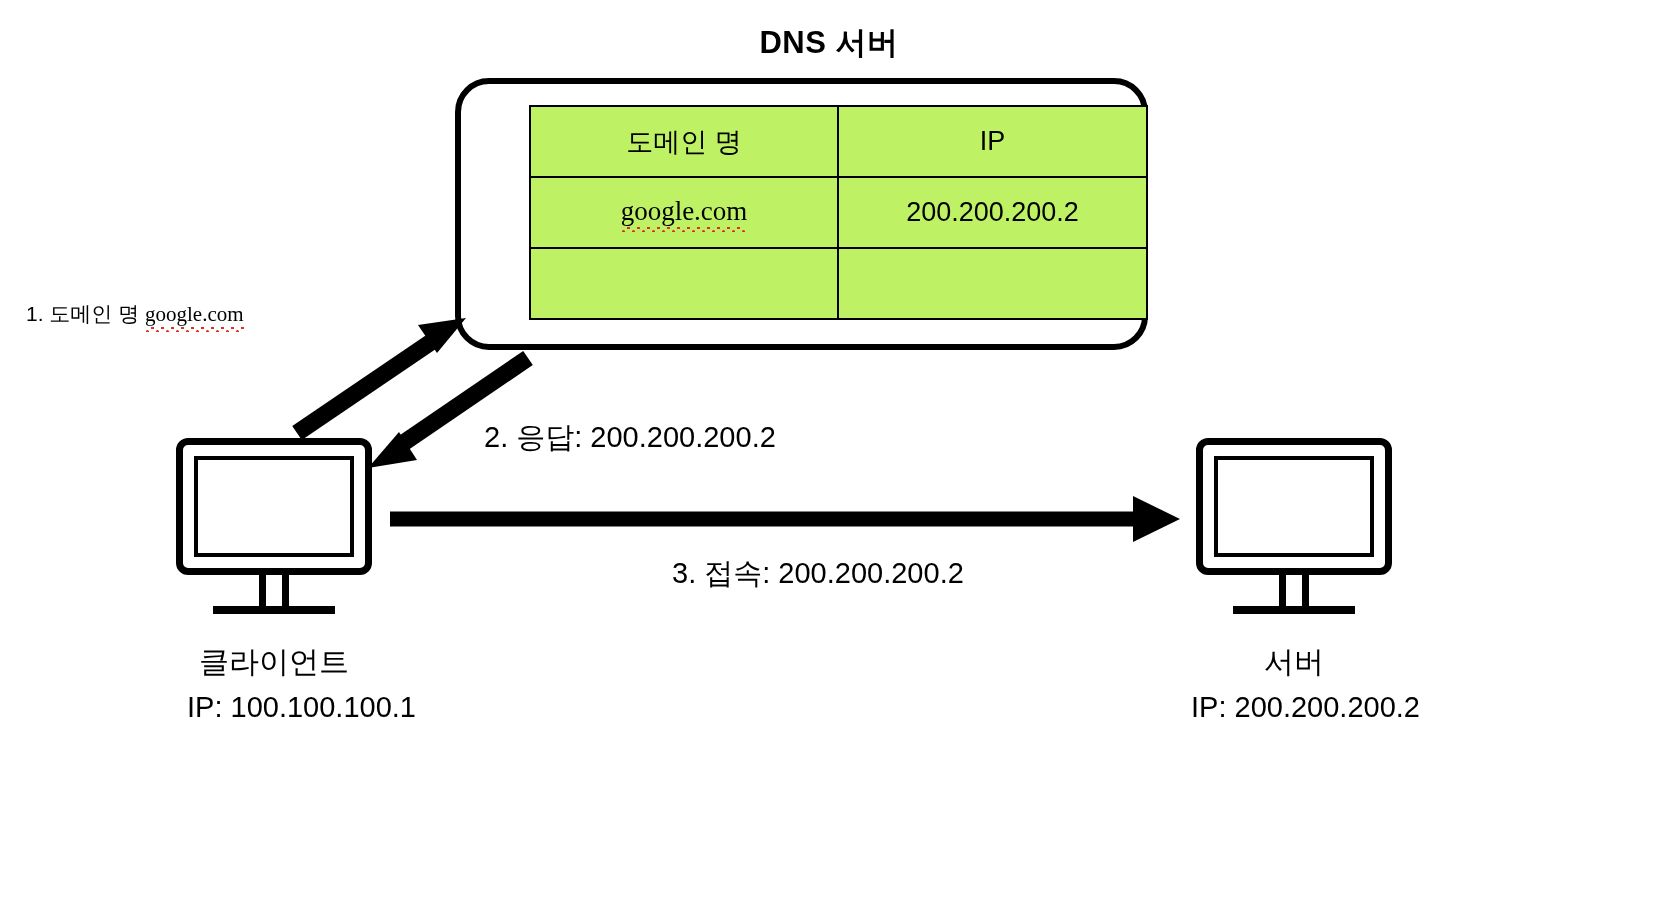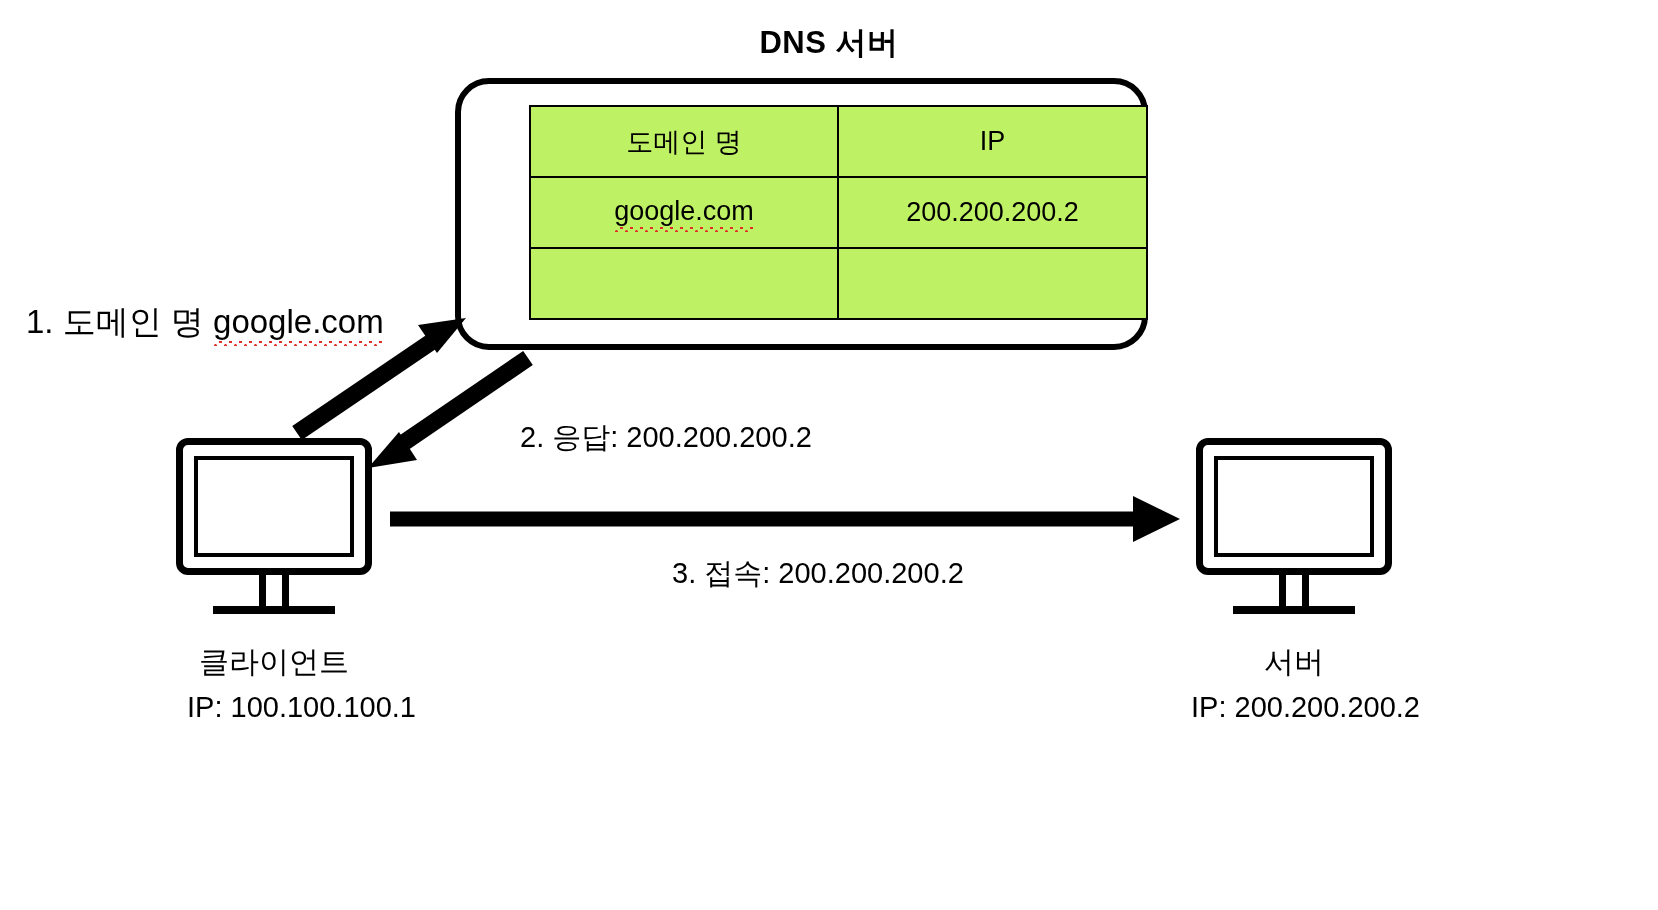--- a/index.html
+++ b/index.html
@@ -27,38 +27,38 @@
     position:absolute;left:489px;top:105px;width:613px;height:215px;
     border-collapse:collapse;background:#bef264;table-layout:fixed;margin-left:40px;
   }
   #dns-table td{
     border:2px solid #000;text-align:center;vertical-align:middle;
     font-size:27px;padding:0;height:53px;position:relative;
   }
   #dns-table td.col-domain{width:306px;}
   #dns-table td.col-ip{width:307px;}
   .squiggle{
-    position:relative;display:inline-block;padding-bottom:2px;
+    position:relative;display:inline-block;padding-bottom:2px;font-family:Liberation Serif, serif;
   }
   .squiggle::after{
     content:"";position:absolute;left:0;right:0;bottom:-3px;height:5px;
     background-image:
       radial-gradient(circle at 2.5px 4.6px, #e03026 1.35px, transparent 1.6px),
       radial-gradient(circle at 7.5px .6px, #e03026 1.35px, transparent 1.6px);
     background-size:10px 5px;background-repeat:repeat-x;
   }
 
   
   #label-step1{
-    position:absolute;left:26px;top:300px;font-size:33px;white-space:nowrap;
+    position:absolute;left:26px;top:300px;font-size:21px;white-space:nowrap;
   }
 
   
   #label-step2{
-    position:absolute;left:484px;top:418px;font-size:29px;white-space:nowrap;margin-left:36px;
+    position:absolute;left:484px;top:418px;font-size:29px;white-space:nowrap;
   }
 
   
   #label-step3{
     position:absolute;left:672px;top:554px;font-size:29px;white-space:nowrap;text-align:right;
   }
 
   
   #arrow-layer{position:absolute;left:0;top:0;width:1658px;height:910px;}
 

